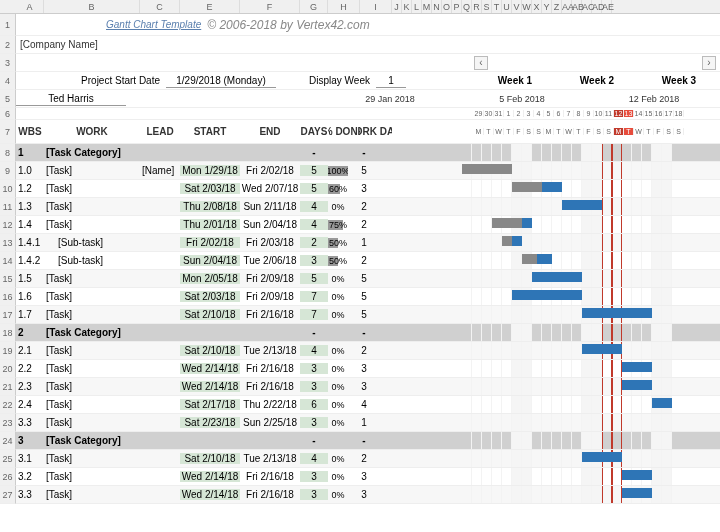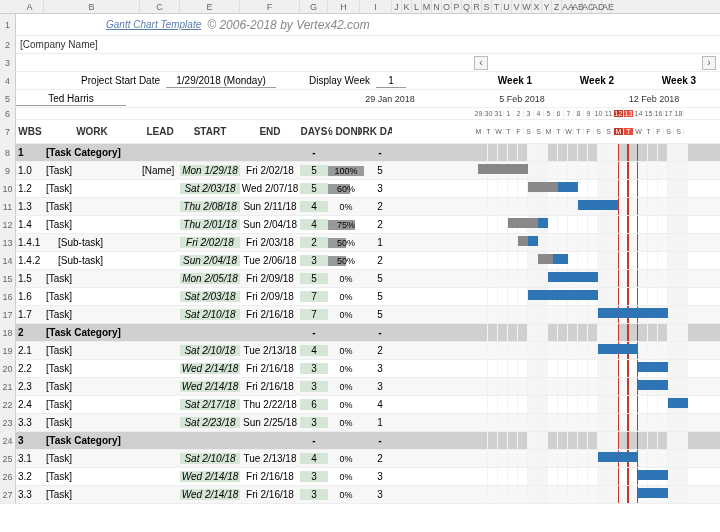--- a/index.html
+++ b/index.html
@@ -22,24 +22,24 @@
 .day-today { background: #c0392b; color: #fff; }
 .day-tomorrow { background: #e74c3c; color: #fff; }
 .col-hdr { font-size: 8px; font-weight: bold; text-align: center; color: #333; }
 .cat-row { background: #d0d0d0; font-weight: bold; }
 .task-row { background: #fff; }
 .alt-row { background: #f7f7f7; }
 .cell { font-size: 10px; padding: 0 2px; display: flex; align-items: center; overflow: hidden; white-space: nowrap; }
 .wbs-cell { width: 28px; }
 .task-cell { width: 96px; }
 .lead-cell { width: 40px; }
-.start-cell { width: 60px; text-align: center; justify-content: center; background: #d6e6d6; font-style: italic; }
+.start-cell { width: 60px; text-align: center; justify-content: center; background: #d6e6d6; }
 .end-cell { width: 60px; text-align: center; justify-content: center; }
 .days-cell { width: 28px; text-align: center; justify-content: center; background: #d6e6d6; }
-.pct-cell { width: 36px; text-align: left; justify-content: center; position: relative; }
+.pct-cell { width: 20px; text-align: left; justify-content: center; position: relative; }
 .pct-bar { position: absolute; left: 0; top: 0; bottom: 0; background: #999; z-index: 0; }
 .pct-txt { position: relative; z-index: 1; font-size: 9px; }
 .work-cell { width: 32px; text-align: center; justify-content: center; }
 .gantt-area { flex: 1; position: relative; height: 100%; display: flex; }
 .gantt-day { width: 10px; border-right: 1px solid #f3f3f3; height: 100%; }
 .gantt-wknd { background: #f5f5f5; }
 .gantt-today { border-left: 1px solid #c0392b; border-right: 1px solid #c0392b; }
 .bar { position: absolute; height: 10px; top: 2px; }
 .bar-gray { background: #888; }
 .bar-blue { background: #2e75b6; }

